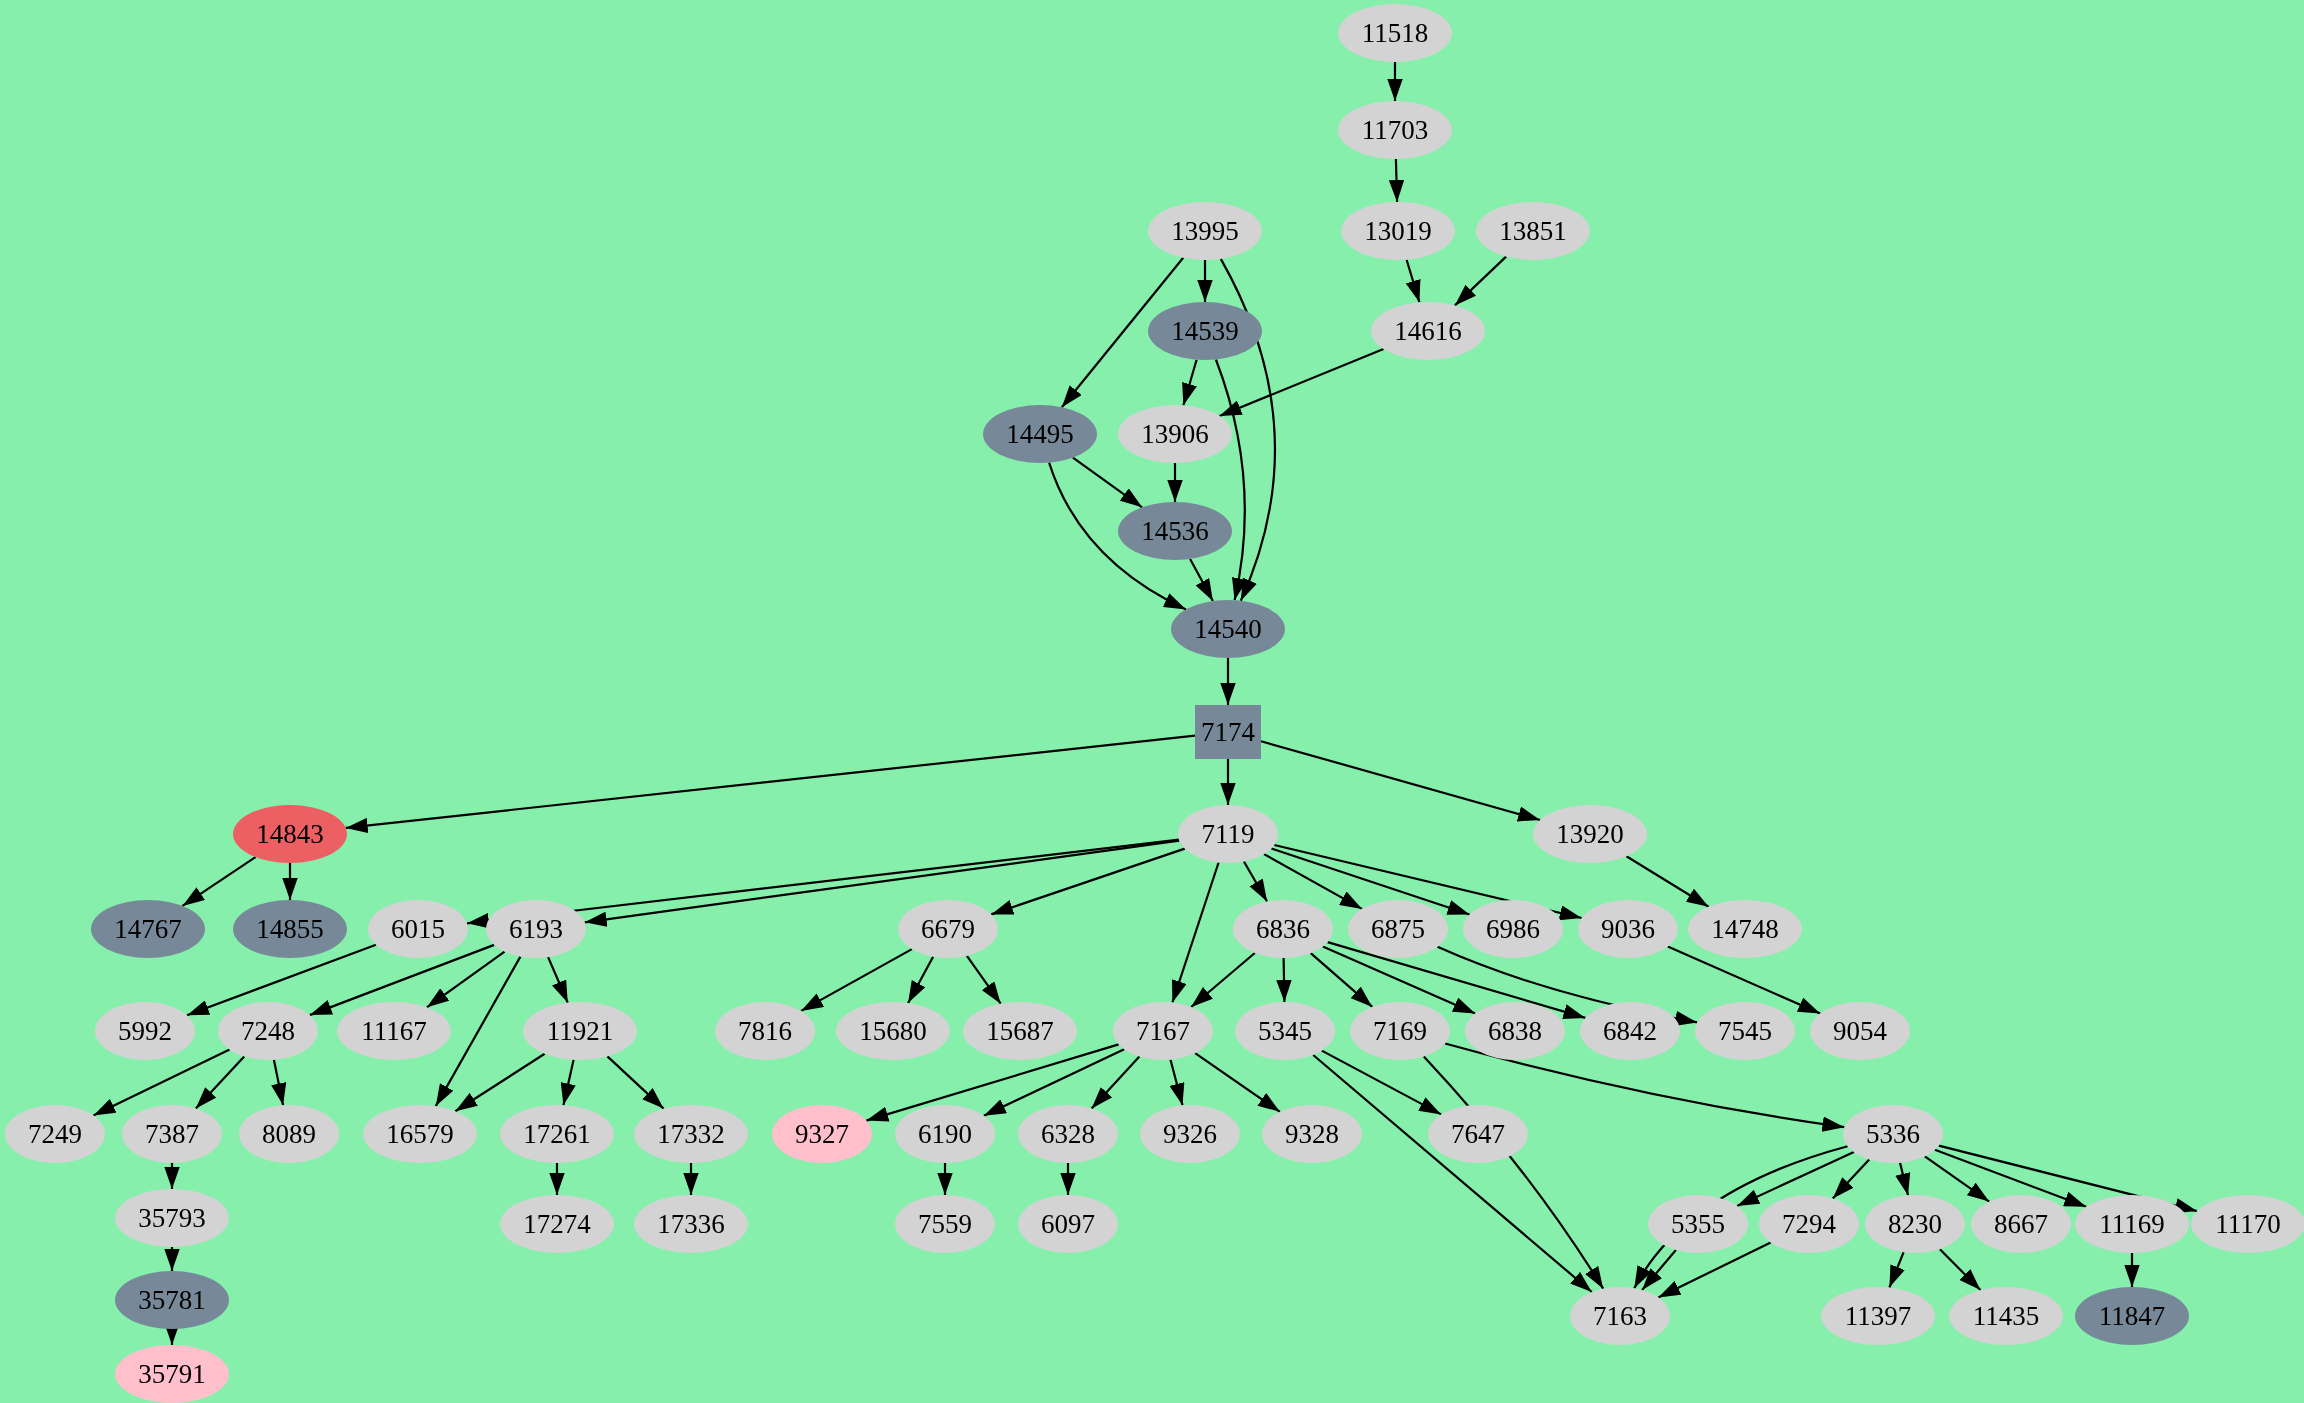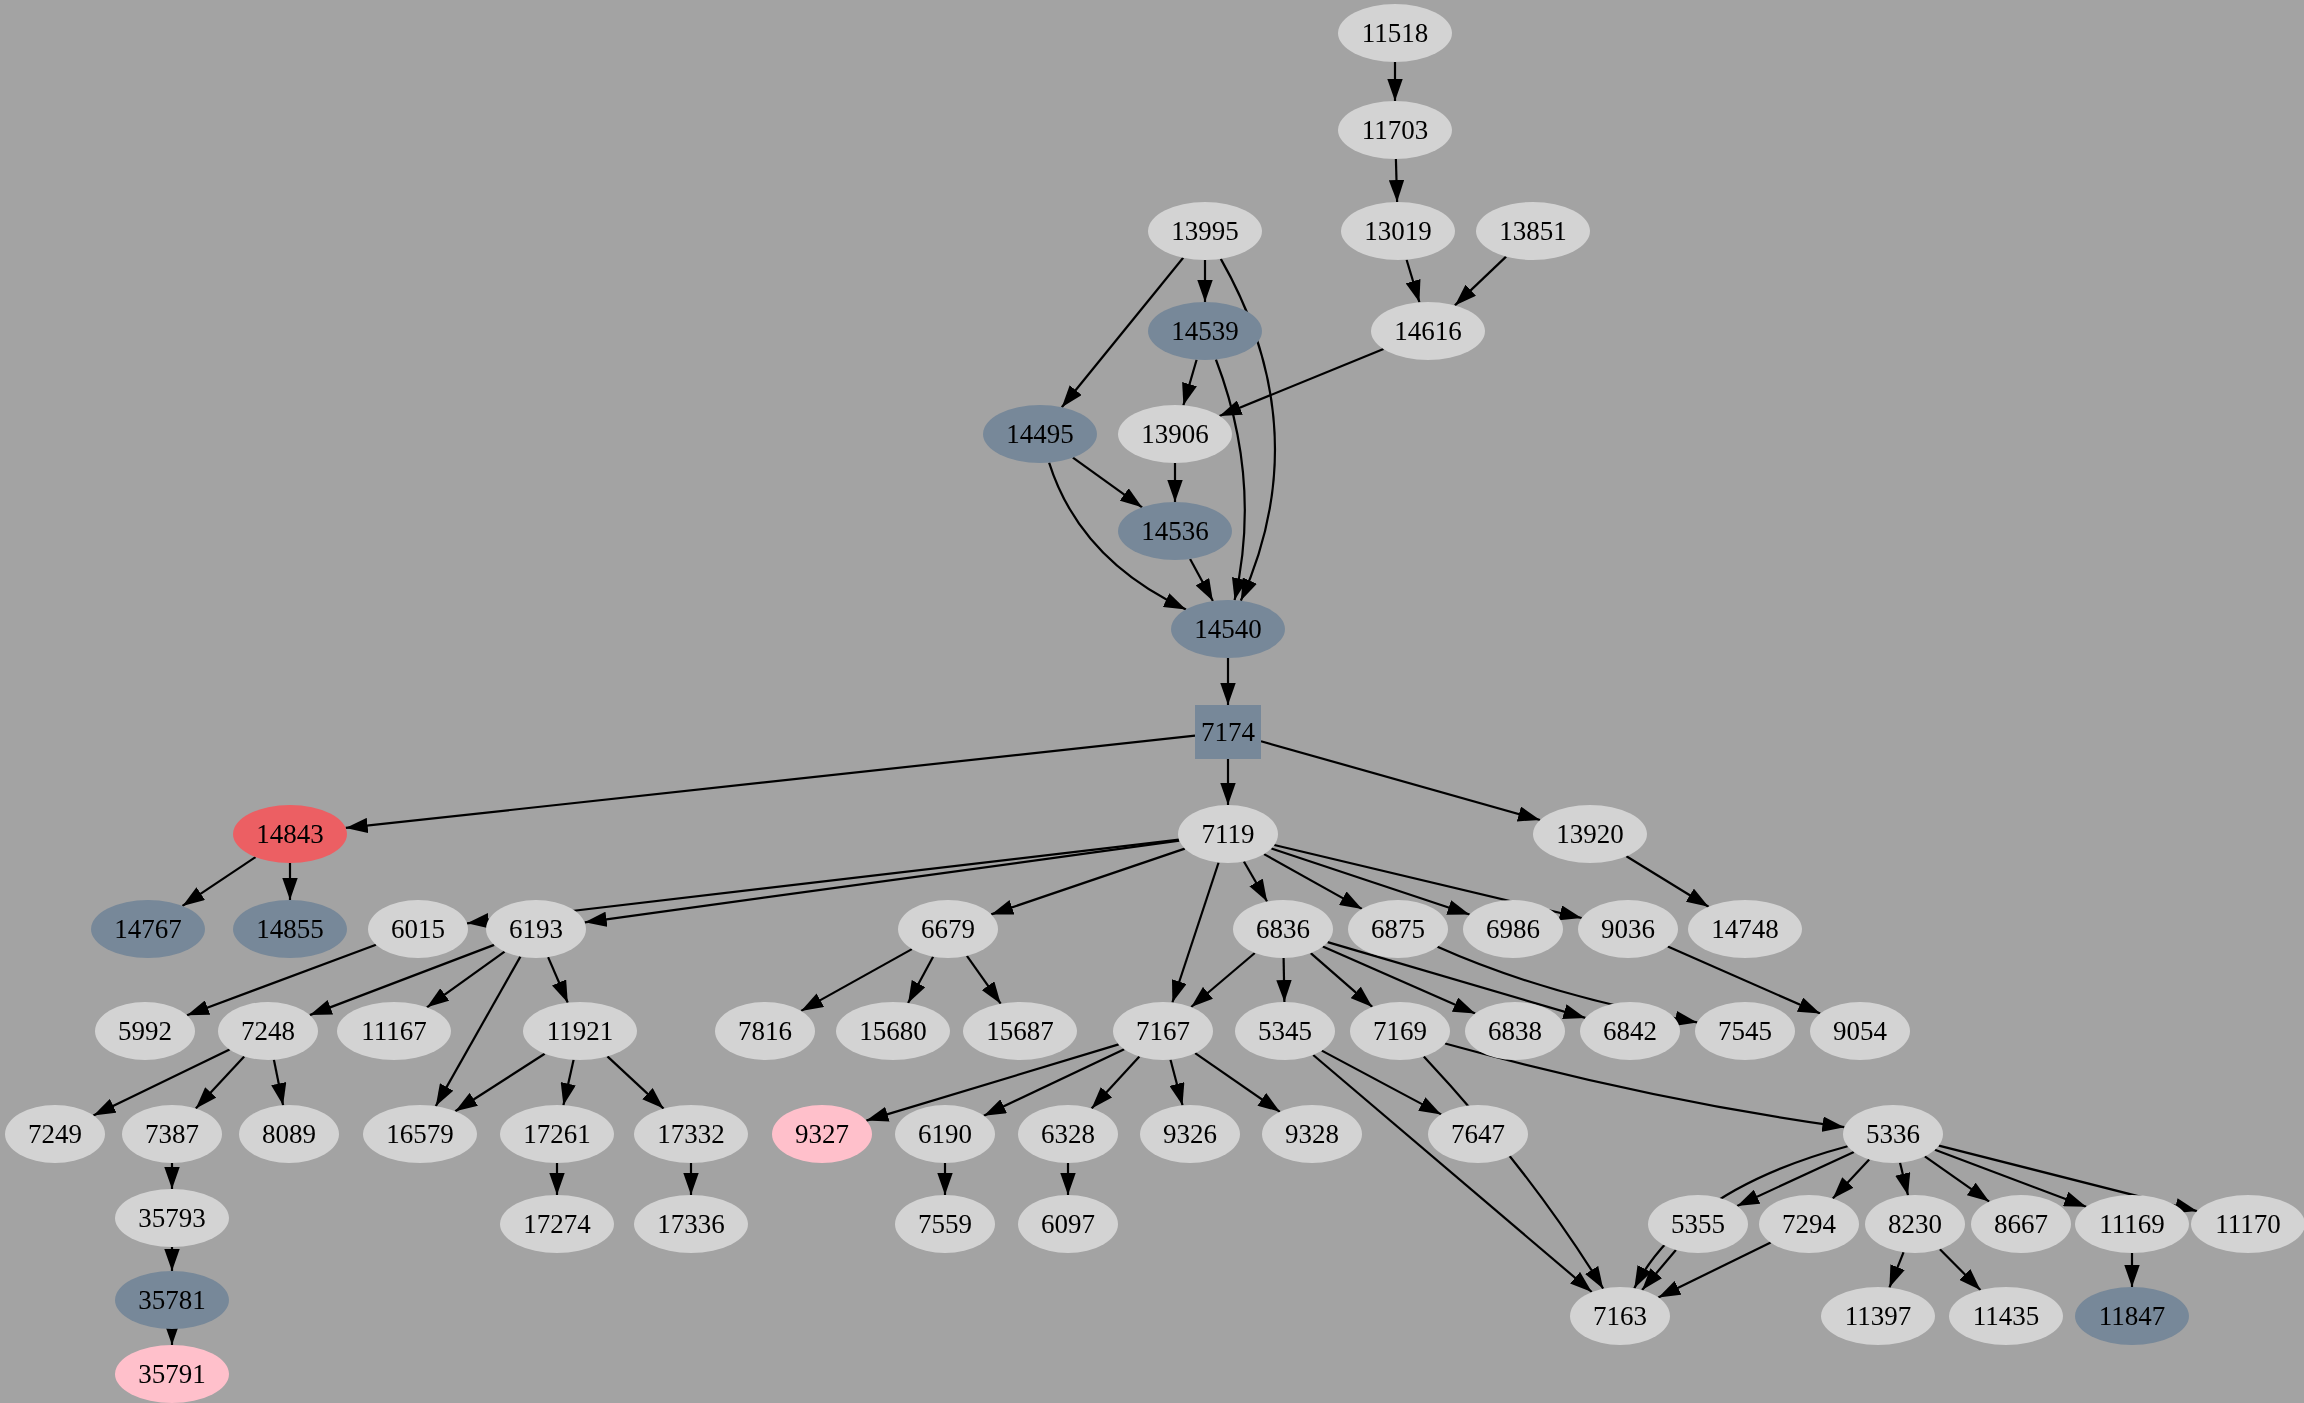--- a/index.html
+++ b/index.html
@@ -1,16 +1,16 @@
 <!DOCTYPE html>
 <html><head>
 <meta charset="utf-8">
 <style>
   html,body{margin:0;padding:0;background:#ffffff;}
-  #stage{width:2304px;height:1403px;position:relative;background:#a3a3a3;}
+  #stage{width:2304px;height:1403px;position:relative;background:#86efac;}
   svg{display:block;}
   .node-label{
     font-family:"Liberation Serif","DejaVu Serif",serif;
     font-size:27px;
     fill:#000000;
     text-anchor:middle;
   }
   .edge{fill:none;stroke:#000000;stroke-width:2.2px;}
 </style>
 </head>

